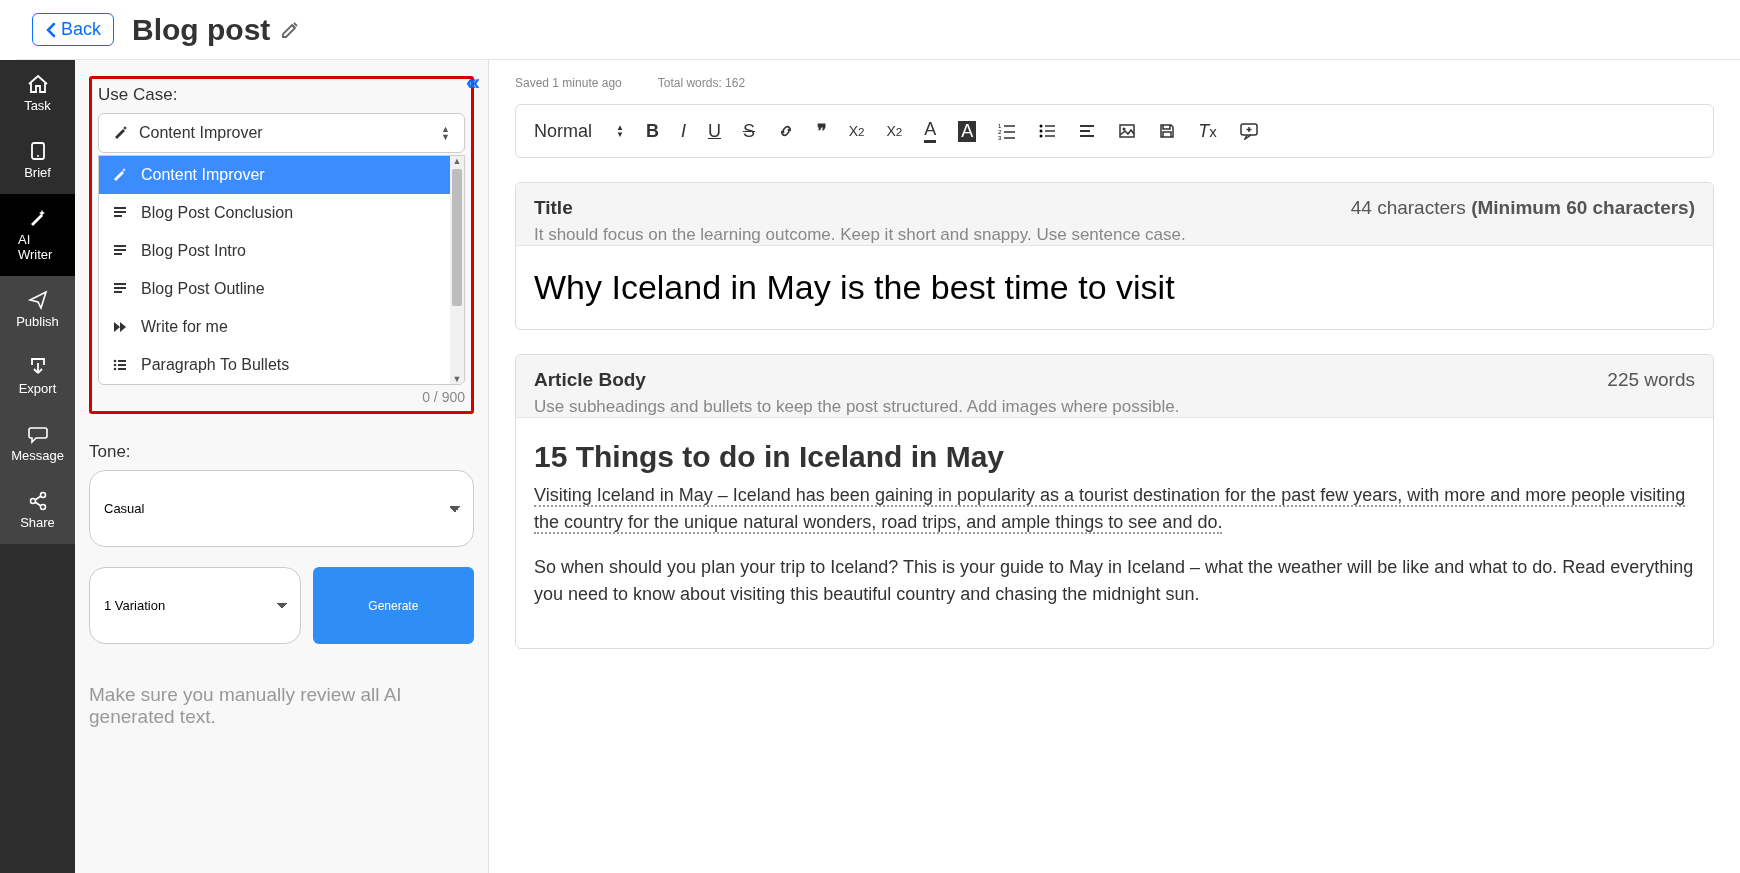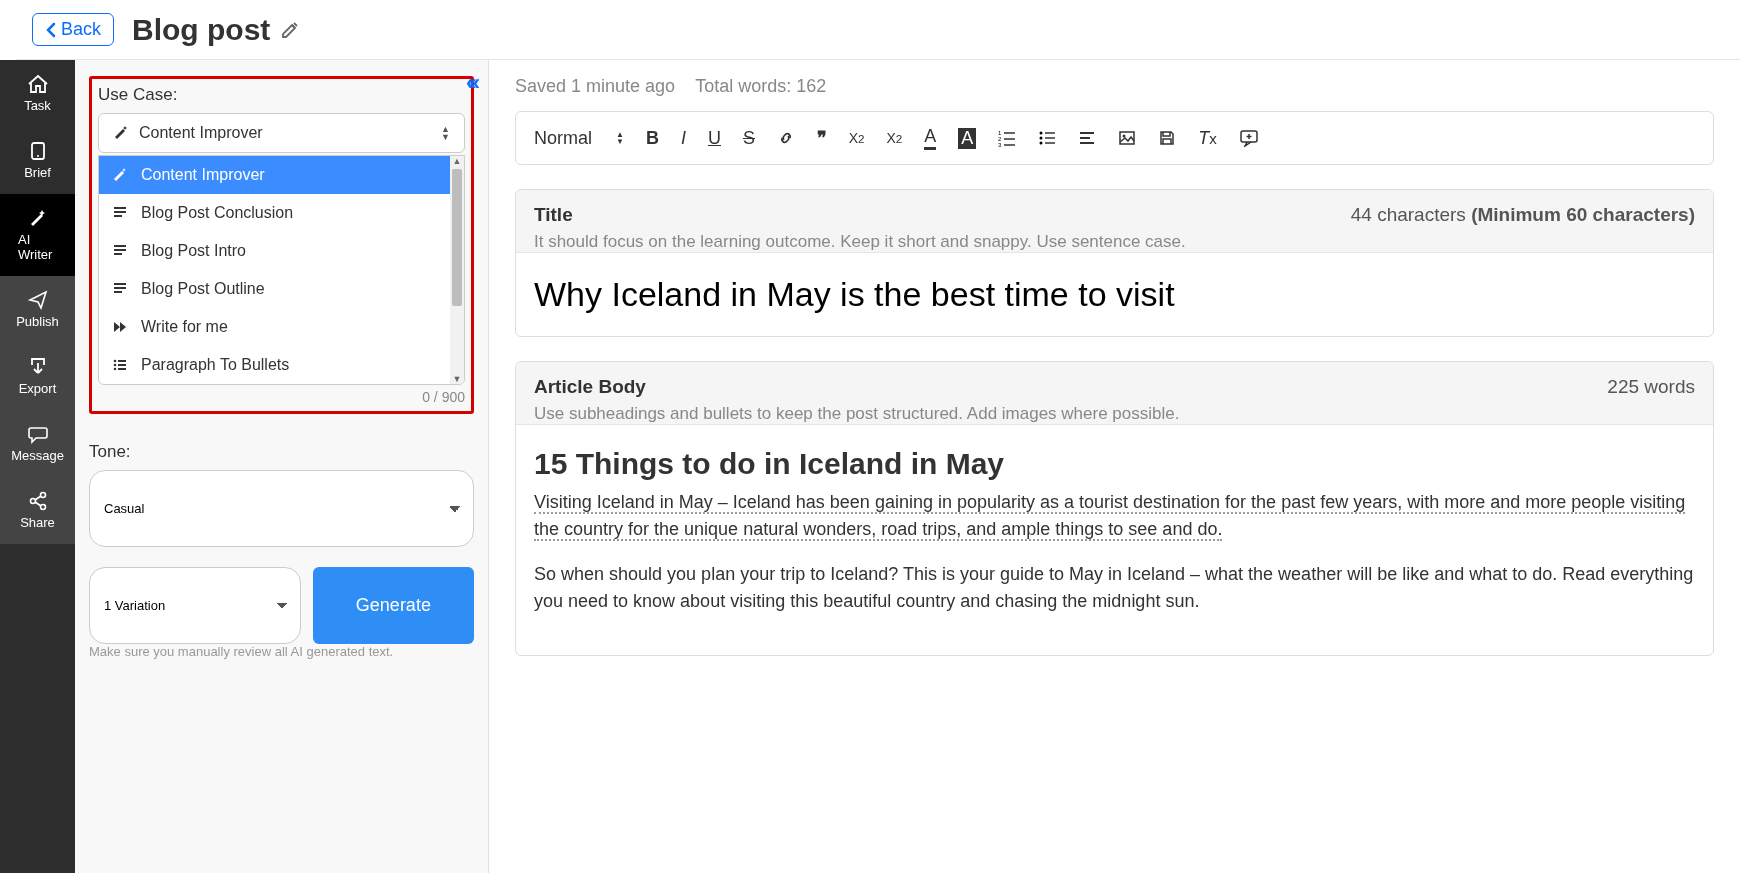--- a/index.html
+++ b/index.html
@@ -30,25 +30,25 @@
 .dropdown-list{ overflow:auto; max-height:230px; padding-right:12px;}
 .dropdown-scroll{position:absolute; right:0; top:0; bottom:0; width:14px; display:flex; flex-direction:column; justify-content:space-between; align-items:center; background:#f1f1f1; color:#666;}
 .dropdown-scroll .thumb{ background:#bdbdbd; width:10px; border-radius:2px; height:60%; margin-top:3px;}
 .dd-item { padding:10px 14px; display:flex; align-items:center; gap:12px; cursor:pointer; font-size:16px; }
 .dd-item.selected { background:#3b8dff; color:#fff; }
 .dd-icon { width:16px; text-align:center; }
 .counter{ text-align:right; color:#888; font-size:14px; margin-top:4px; }
 .select-simple { width:100%; background:#fff; border:1px solid #ccc; border-radius:16px; padding:30px 14px; font-size:13px; appearance:none; background-image:linear-gradient(45deg,transparent 50%,#555 50%),linear-gradient(135deg,#555 50%,transparent 50%); background-position:right 18px center,right 12px center; background-size:6px 6px,6px 6px; background-repeat:no-repeat;}
 .row { display:flex; gap:12px; margin-top:20px;}
 .row .sel-wrap{ width:55%; }
-.gen-btn { flex:1; background:#2f8df6; color:#fff; border:none; border-radius:6px; font-size:18px; cursor:pointer; }
-.disclaimer{ font-size:13px; color:#999; }
+.gen-btn { flex:1; background:#2f8df6; color:#fff; border:none; border-radius:6px; font-size:12px; cursor:pointer; }
+.disclaimer{ font-size:19px; color:#999; margin-top:40px;}
 
 .editor { flex:1; padding:16px 26px; overflow:auto; }
-.status-row{ display:flex; gap:20px; color:#888; font-size:18px; margin-bottom:14px;}
+.status-row{ display:flex; gap:36px; color:#888; font-size:12px; margin-bottom:14px;}
 .toolbar{ border:1px solid #ddd; border-radius:6px; height:54px; display:flex; align-items:center; padding:0 18px; gap:22px; color:#333;}
 .tool{ cursor:pointer; font-size:18px; display:flex; align-items:center;}
 .tool.small{font-size:14px;}
 .font-select{display:flex; align-items:center; gap:24px; font-size:18px;}
 .arrow-updown{display:flex; flex-direction:column; line-height:7px; font-size:8px;}
 .card{ border:1px solid #ddd; border-radius:6px; margin-top:24px;}
 .card-head{ background:#f5f5f5; border-bottom:1px solid #e5e5e5; padding:14px 18px 0; border-radius:6px 6px 0 0;}
 .card-head-row{display:flex; justify-content:space-between; font-size:19px;}
 .card-head-row .ttl{font-weight:700;}
 .card-head-row .meta{color:#555; font-weight:400;}

